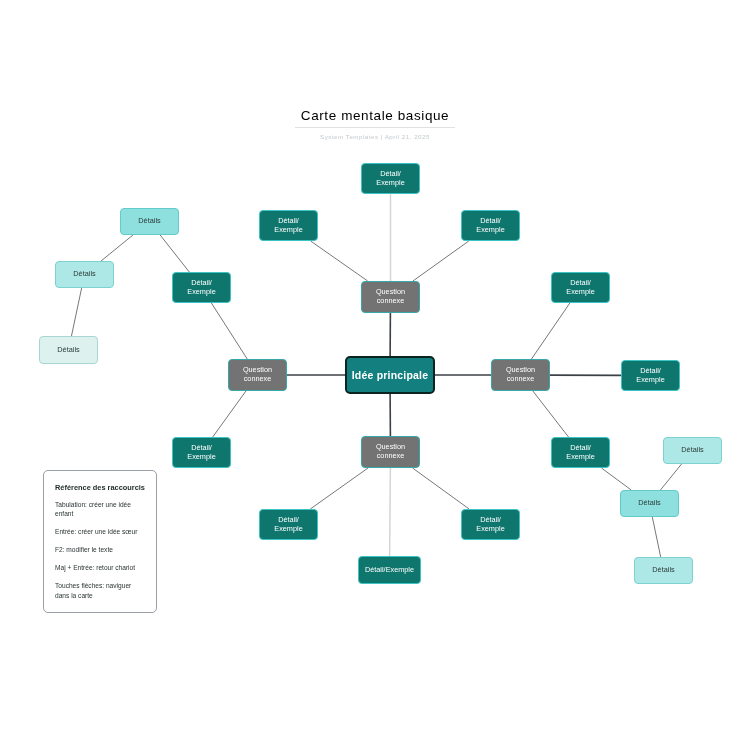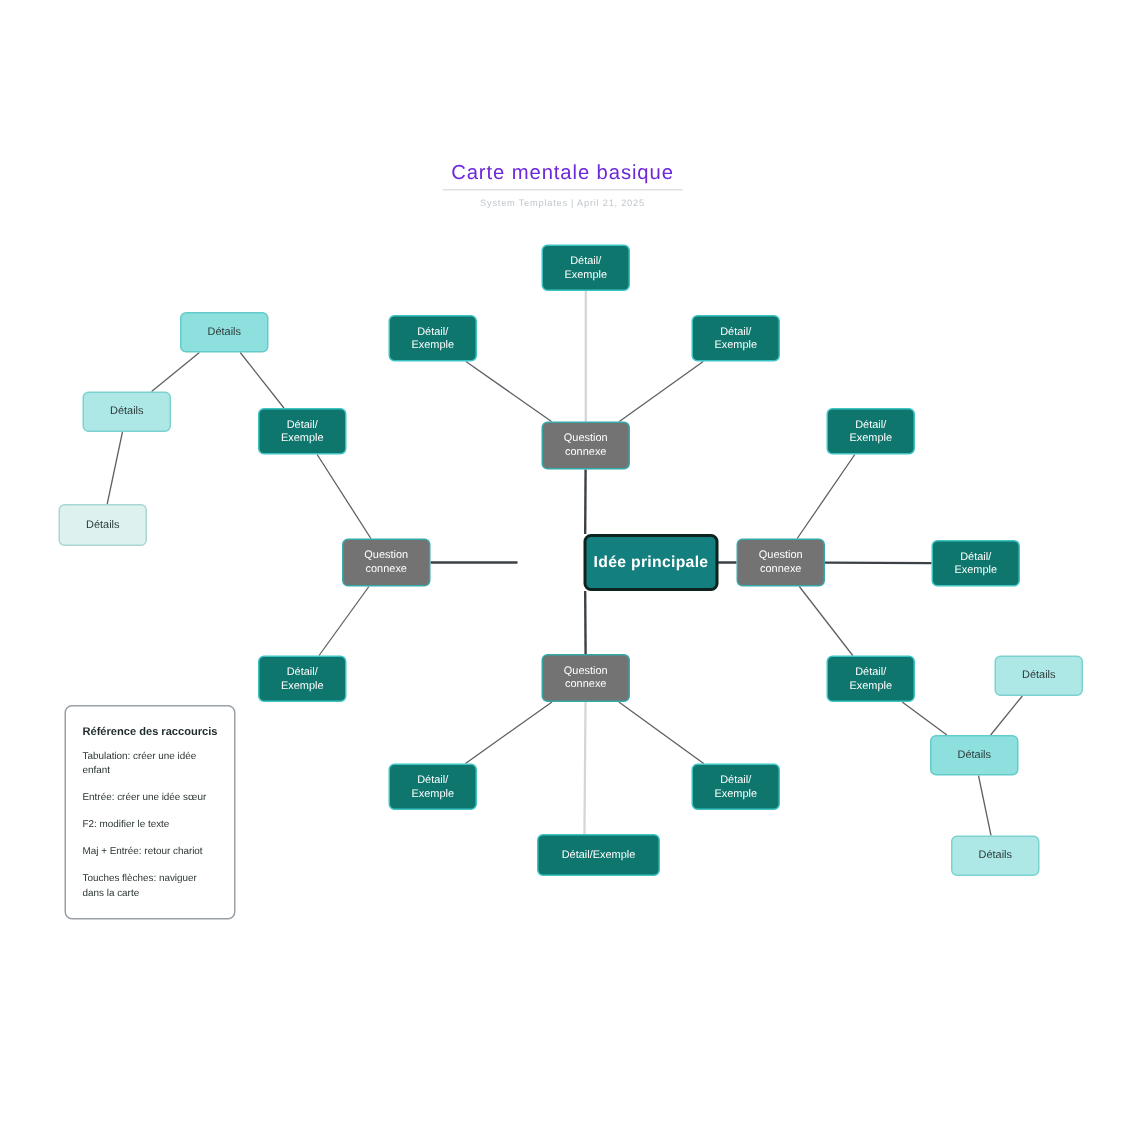--- a/index.html
+++ b/index.html
@@ -22,21 +22,21 @@
   .doc-header {
     position: absolute;
     left: 0;
     top: 106px;
     width: 750px;
     text-align: center;
   }
   .doc-title {
     font-size: 13.5px;
     letter-spacing: 0.6px;
-    color: #6d28d9;
+    color: #000000;
     font-weight: 400;
     display: inline-block;
     padding: 0 6px 4px 6px;
     border-bottom: 1px solid #dfe2e4;
   }
   .doc-sub {
     margin-top: 5px;
     font-size: 6.2px;
     letter-spacing: 0.5px;
     color: #c3c8cc;
@@ -162,21 +162,21 @@
       <line x1="532.8870967741935" y1="391" x2="568.5" y2="437" stroke="#5a6065" stroke-width="0.85" shape-rendering="geometricPrecision"></line>
       <line x1="601.4705882352941" y1="468" x2="631.2352941176471" y2="490" stroke="#5a6065" stroke-width="0.85" shape-rendering="geometricPrecision"></line>
       <line x1="660.4528301886793" y1="490" x2="681.5471698113207" y2="464" stroke="#5a6065" stroke-width="0.85" shape-rendering="geometricPrecision"></line>
       <line x1="652.320895522388" y1="517" x2="660.679104477612" y2="557" stroke="#5a6065" stroke-width="0.85" shape-rendering="geometricPrecision"></line>
       <line x1="367.9896551724138" y1="468" x2="310.30689655172415" y2="509" stroke="#5a6065" stroke-width="0.85" shape-rendering="geometricPrecision"></line>
       <line x1="412.5689655172414" y1="468" x2="469.12068965517244" y2="509" stroke="#5a6065" stroke-width="0.85" shape-rendering="geometricPrecision"></line>
       <line x1="390.364406779661" y1="468" x2="389.6186440677966" y2="556" stroke="#d2d6d8" stroke-width="1.5" shape-rendering="geometricPrecision"></line>
     </svg>
 
   <div id="nodes-layer">
-      <div class="node lvl-root" style="left: 345px; top: 356px; width: 90px; height: 38px; margin-left: 44px;">Idée principale</div>
+      <div class="node lvl-root" style="left: 345px; top: 356px; width: 90px; height: 38px;">Idée principale</div>
       <div class="node lvl-q" style="left: 361px; top: 281px; width: 59px; height: 32px;">Question
 connexe</div>
       <div class="node lvl-q" style="left: 228px; top: 359px; width: 59px; height: 32px;">Question
 connexe</div>
       <div class="node lvl-q" style="left: 491px; top: 359px; width: 59px; height: 32px;">Question
 connexe</div>
       <div class="node lvl-q" style="left: 361px; top: 436px; width: 59px; height: 32px;">Question
 connexe</div>
       <div class="node lvl-d" style="left: 361px; top: 163px; width: 59px; height: 31px;">Détail/
 Exemple</div>
@@ -197,21 +197,21 @@
 Exemple</div>
       <div class="node lvl-d" style="left: 551px; top: 437px; width: 59px; height: 31px;">Détail/
 Exemple</div>
       <div class="node lvl-s" style="left: 620px; top: 490px; width: 59px; height: 27px;">Détails</div>
       <div class="node lvl-s2" style="left: 663px; top: 437px; width: 59px; height: 27px;">Détails</div>
       <div class="node lvl-s2" style="left: 634px; top: 557px; width: 59px; height: 27px;">Détails</div>
       <div class="node lvl-d" style="left: 259px; top: 509px; width: 59px; height: 31px;">Détail/
 Exemple</div>
       <div class="node lvl-d" style="left: 461px; top: 509px; width: 59px; height: 31px;">Détail/
 Exemple</div>
-      <div class="node lvl-d" style="left: 358px; top: 556px; width: 82px; height: 28px;">Détail/Exemple</div>
+      <div class="node lvl-d" style="left: 358px; top: 556px; width: 63px; height: 28px;">Détail/Exemple</div>
     </div>
 
   <div id="legend">
     <div class="lg-title">Référence des
 raccourcis</div>
     <div id="legend-items">
         <div class="lg-item">Tabulation: créer une idée enfant</div>
         <div class="lg-item">Entrée: créer une idée sœur</div>
         <div class="lg-item">F2: modifier le texte</div>
         <div class="lg-item">Maj + Entrée: retour chariot</div>

